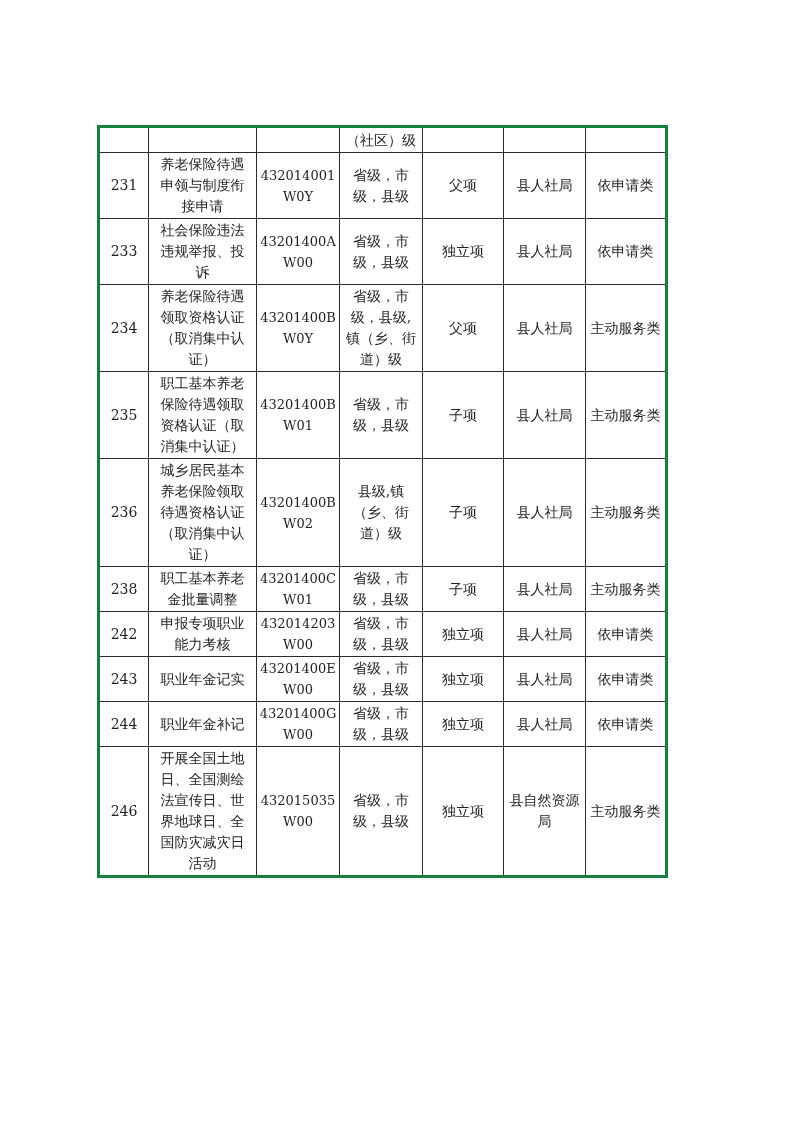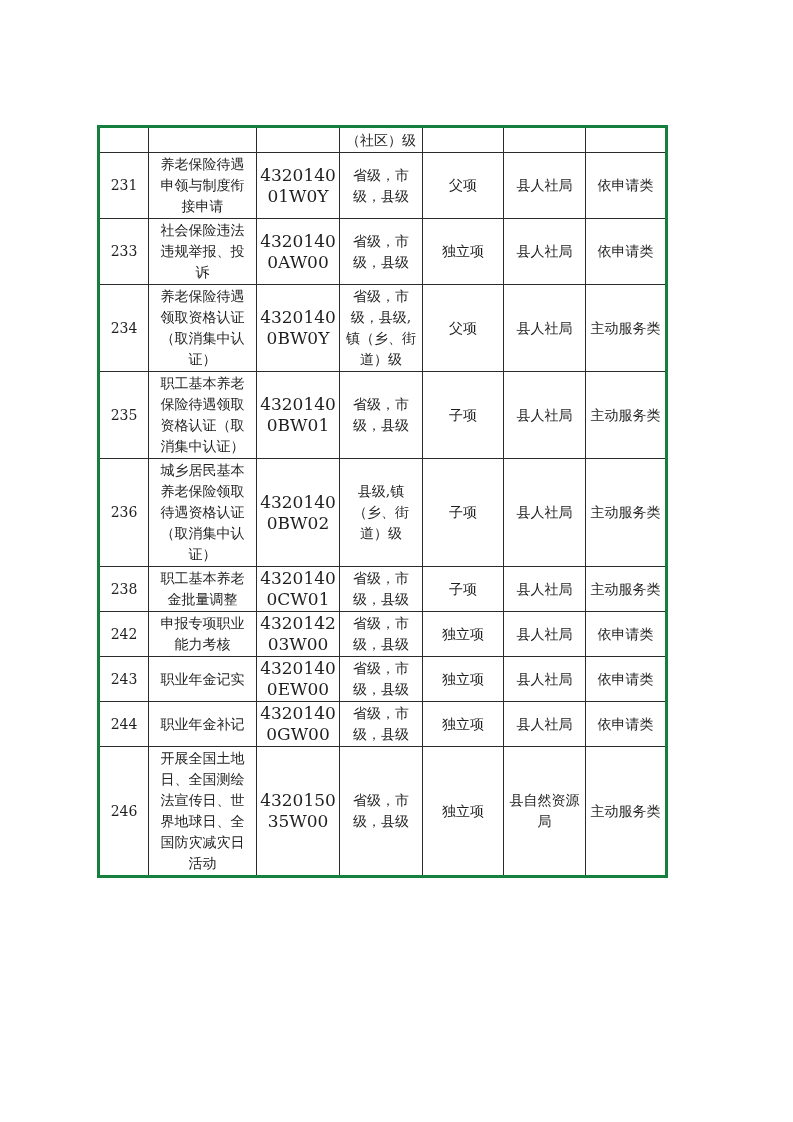--- a/index.html
+++ b/index.html
@@ -33,21 +33,21 @@
     font-size: 14px;
     line-height: 21px;
     padding: 1px 4px;
     overflow: hidden;
   }
   table.services td.name {
     padding: 1px 5px;
     text-align: center;
   }
   table.services td.code {
-    font-size: 17px;
+    font-size: 13px;
     word-break: break-all;
     padding: 1px 2px;
   }
   table.services td.level {
     padding: 1px 4px;
   }
   table.services tr.carry td {
     height: 22px;
     line-height: 21px;
   }

